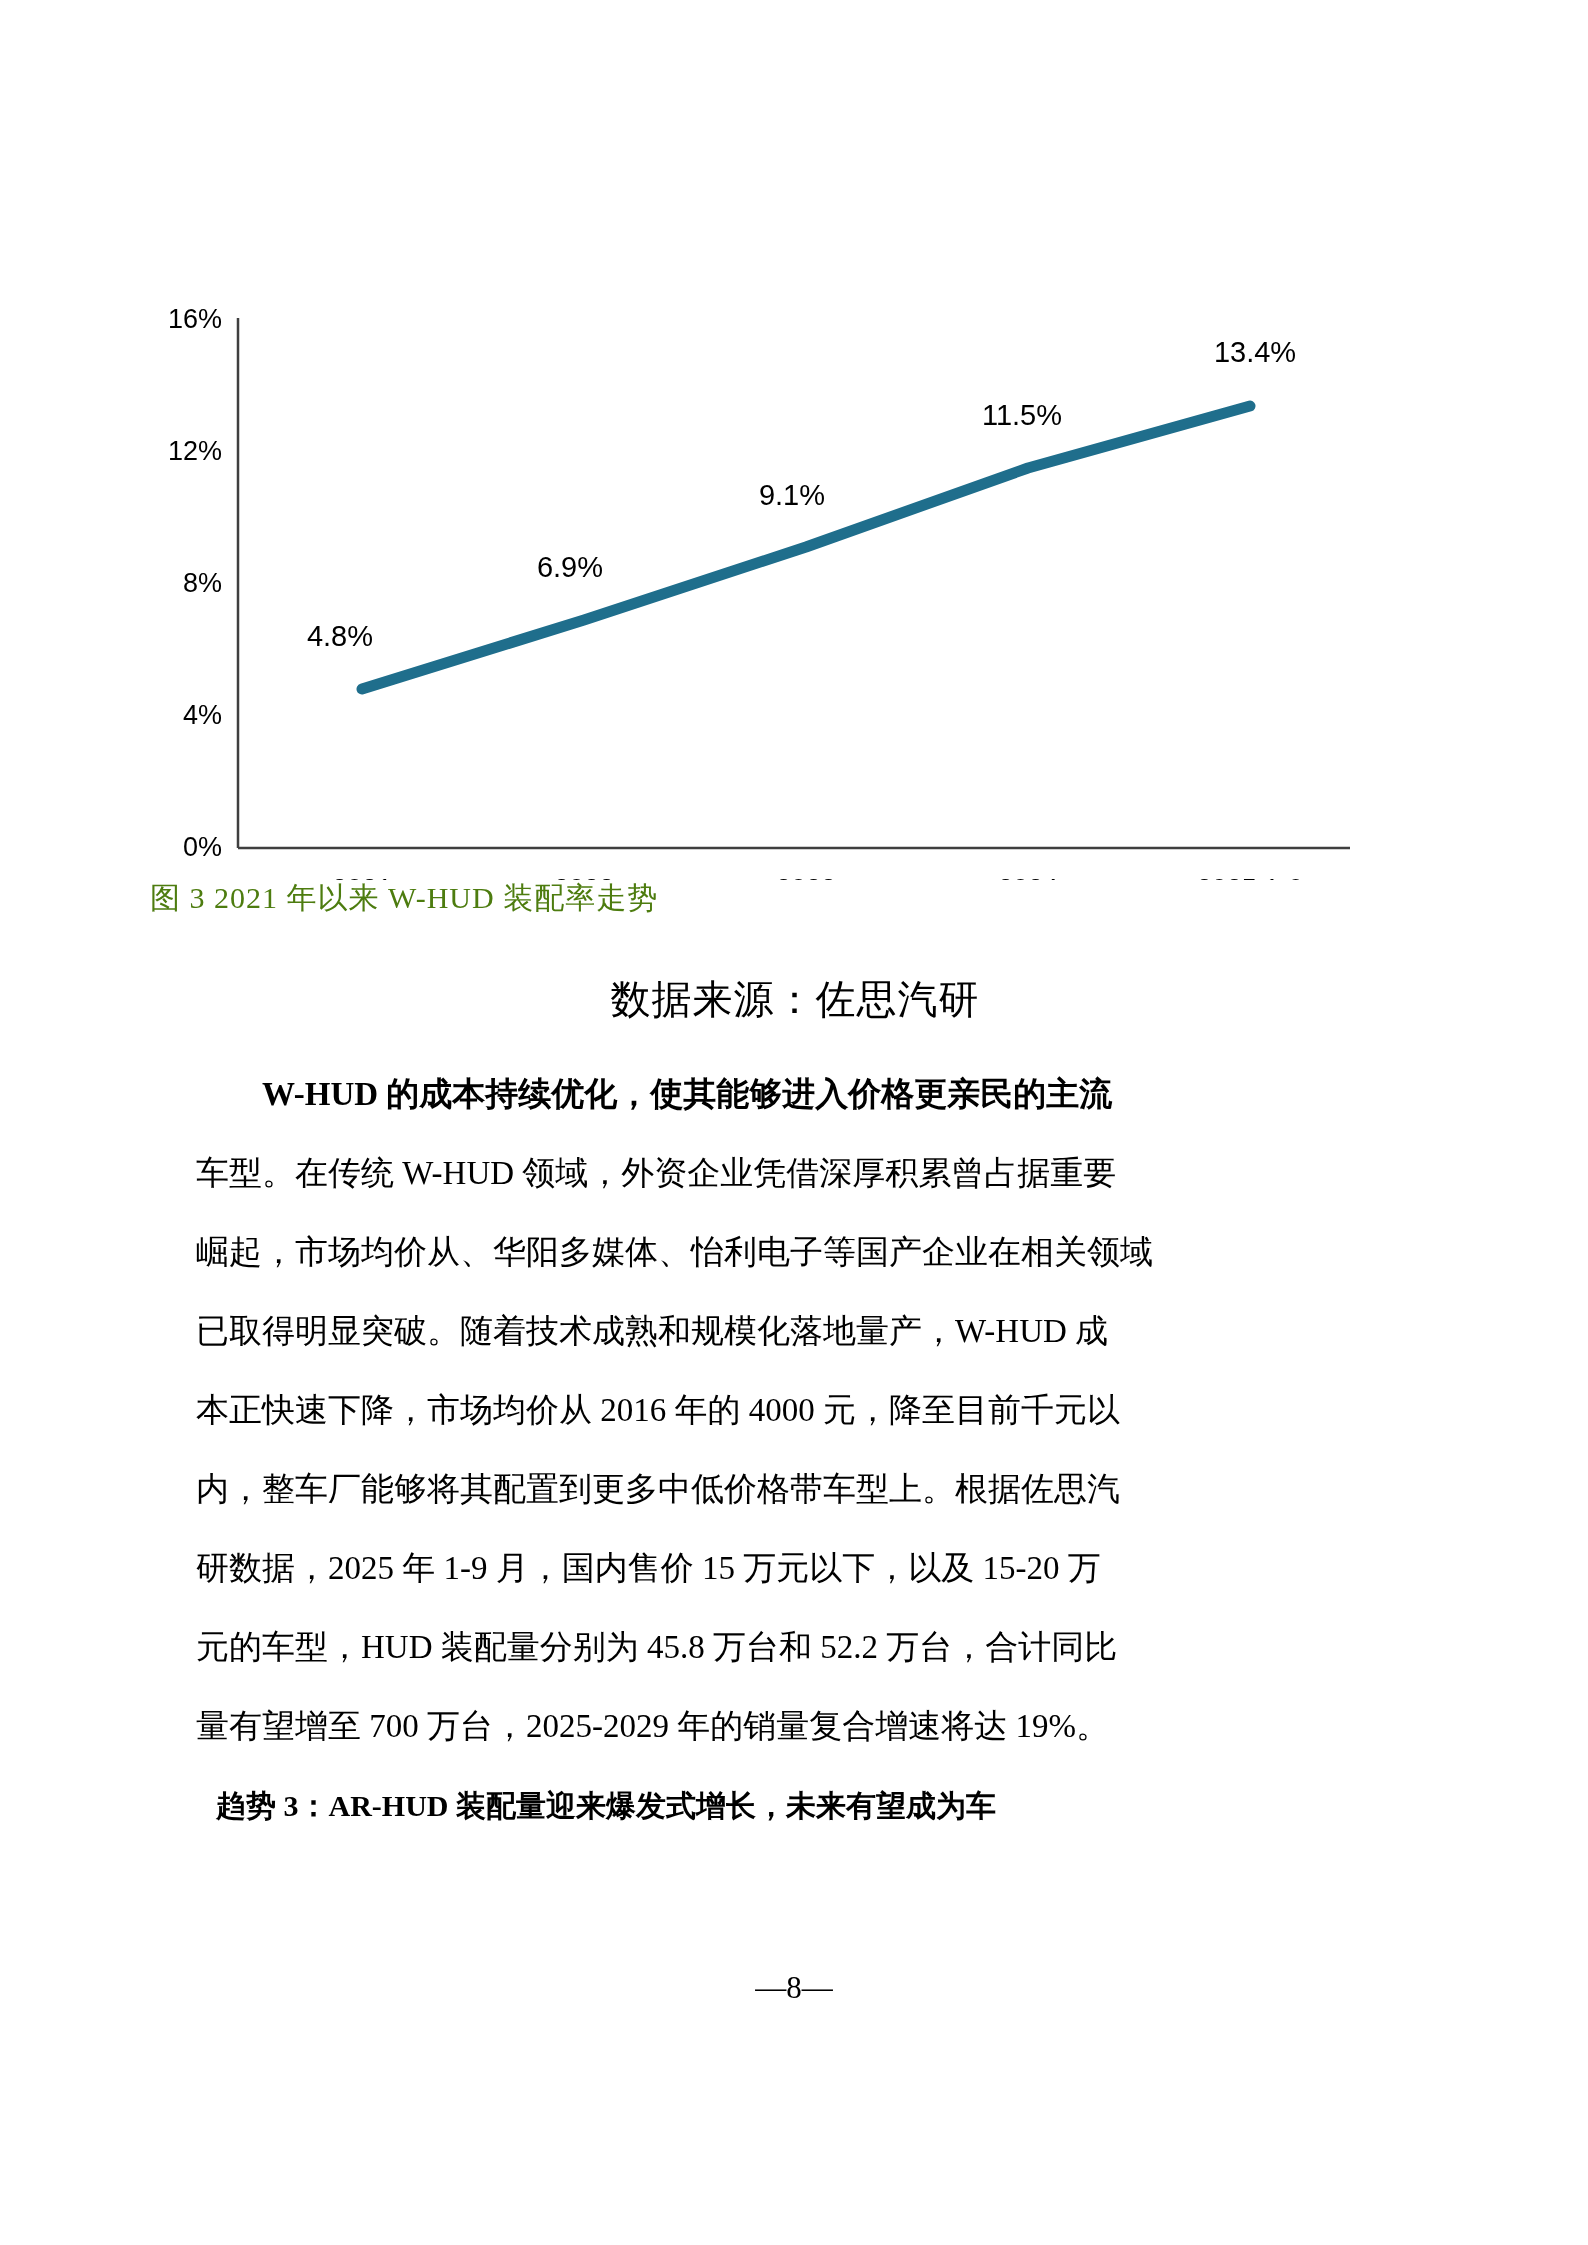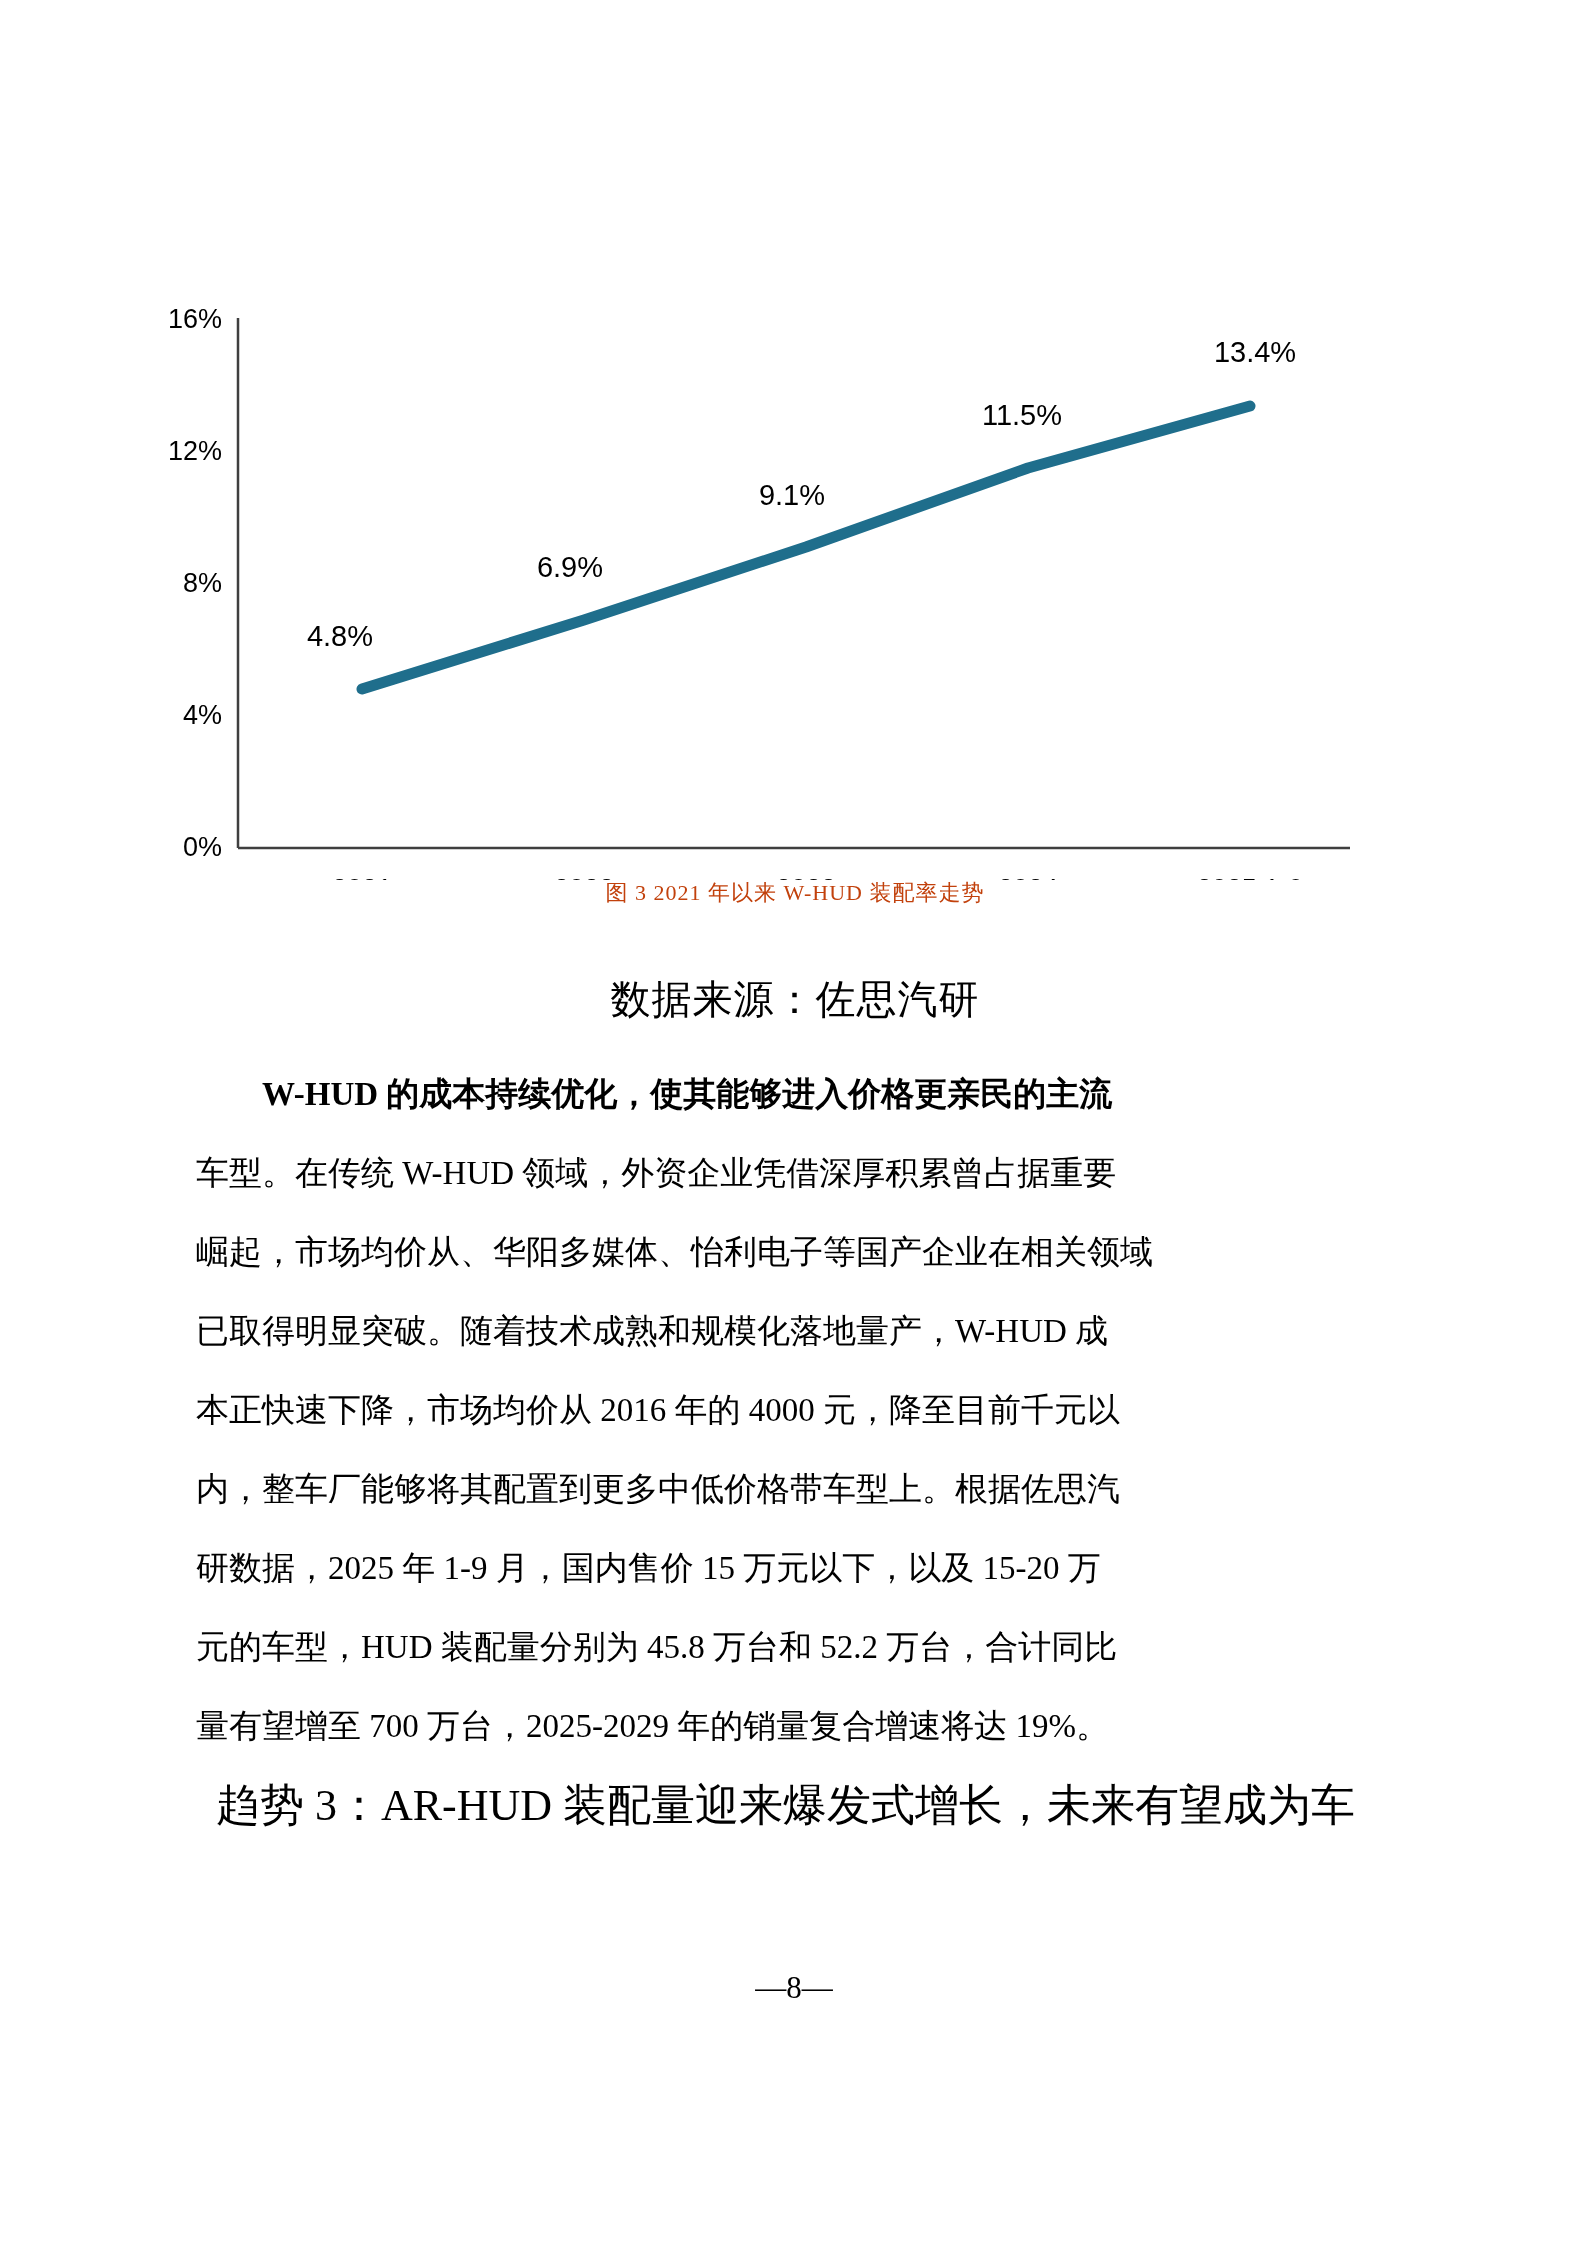--- a/index.html
+++ b/index.html
@@ -53,25 +53,25 @@
     font-size: 29px;
     fill: #000000;
   }
 
   
   .fig-caption {
     position: absolute;
     left: 150px;
     top: 878px;
     width: 1290px;
-    text-align: center;
+    text-align: left;
     font-family: "Liberation Serif", "DejaVu Serif", serif;
-    font-size: 22px;
+    font-size: 30px;
     letter-spacing: 1px;
-    color: #c2410c;
+    color: #4d7c0f;
   }
   .fig-source {
     position: absolute;
     left: 150px;
     top: 972px;
     width: 1290px;
     text-align: center;
     font-family: Liberation Sans, sans-serif;
     font-size: 40px;
     letter-spacing: 1px;
@@ -97,22 +97,22 @@
   }
   .para-line.indent {
     text-indent: 66px;
   }
   .para-line.bold {
     font-weight: bold;
   }
 
   .heading-line {
     font-family: "Liberation Serif", "DejaVu Serif", serif;
-    font-weight: normal;
-    font-size: 44px;
+    font-weight: bold;
+    font-size: 30px;
     line-height: 79px;
     height: 79px;
     color: #000000;
     white-space: pre;
     text-indent: 66px;
   }
 
   
   .page-footer {
     position: absolute;

